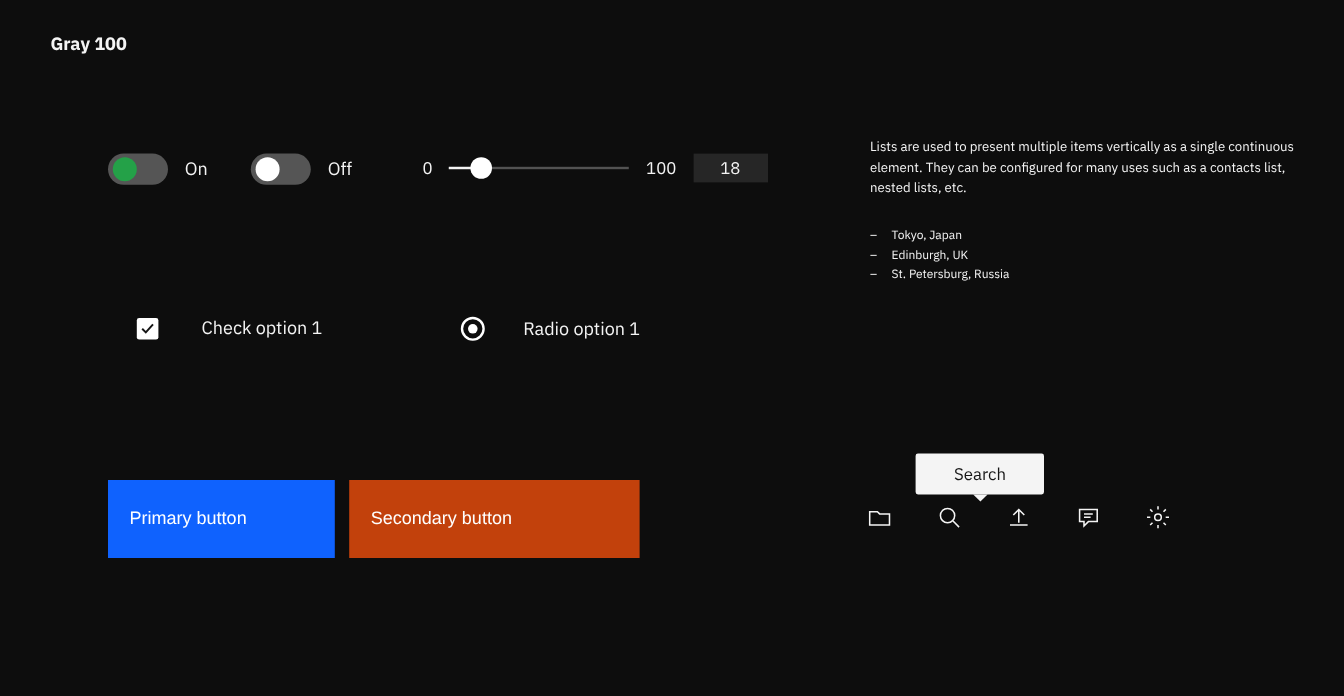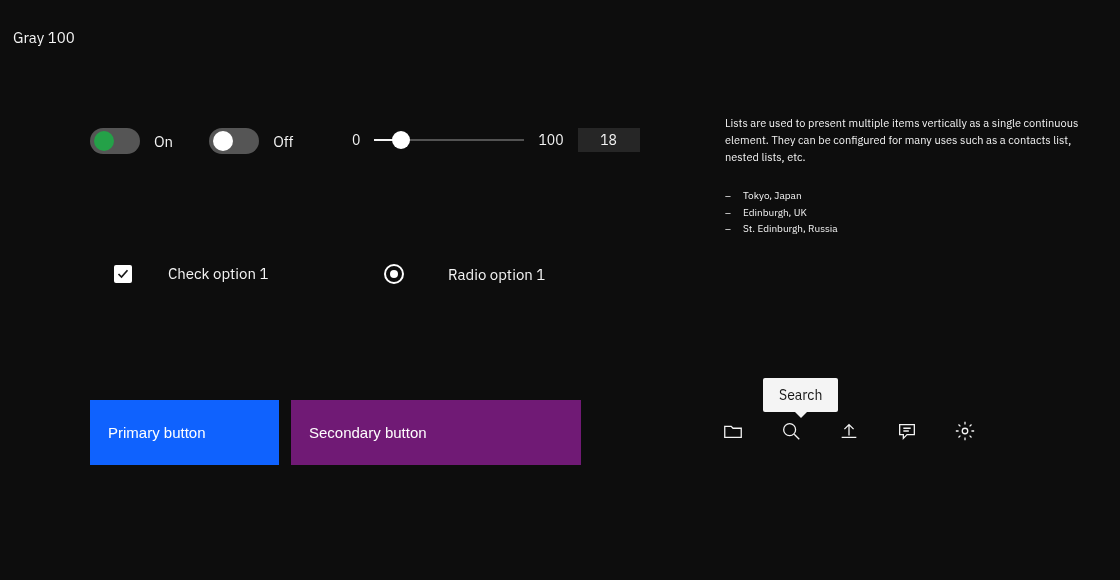--- a/index.html
+++ b/index.html
@@ -6,23 +6,23 @@
   html, body { width: 1120px; height: 580px; overflow: hidden; }
   body {
     background: #0d0d0d;
     color: #f4f4f4;
     font-family: "IBM Plex Sans", "Helvetica Neue", Arial, sans-serif;
     font-size: 14px;
     position: relative;
   }
   .title {
     position: absolute;
-    left: 13px; top: 28px;
+    left: 42px; top: 28px;
     font-size: 15px;
-    font-weight: 400;
+    font-weight: 700;
   }
   
   .toggles { position: absolute; left: 90px; top: 128px; display: flex; align-items: center; gap: 14px; justify-content: center; }
   .toggle {
     width: 50px; height: 26px; border-radius: 13px;
     display: flex; align-items: center;
     padding: 2px; cursor: pointer;
     position: relative;
   }
   .toggle .knob {
@@ -57,53 +57,53 @@
   }
   
   .check-row { position: absolute; left: 114px; top: 264px; display: flex; align-items: center; gap: 12px; }
   .checkbox {
     width: 18px; height: 18px; background: #ffffff;
     border-radius: 2px; display: flex; align-items: center; justify-content: center;
     cursor: pointer;
   }
   .checkbox svg { width: 12px; height: 12px; }
   
-  .radio-row { position: absolute; left: 384px; top: 264px; display: flex; align-items: center; gap: 20px; }
+  .radio-row { position: absolute; left: 384px; top: 264px; display: flex; align-items: center; gap: 8px; }
   .radio {
     width: 20px; height: 20px; border: 2px solid #fff; border-radius: 50%;
     display: flex; align-items: center; justify-content: center; cursor: pointer;
   }
   .radio .dot { width: 8px; height: 8px; background: #fff; border-radius: 50%; }
   .field-label { font-size: 15px; margin-left: 24px; }
   
   .buttons-row { position: absolute; left: 90px; top: 400px; display: flex; gap: 12px; }
   .btn {
     height: 65px; display: flex; align-items: center;
     padding: 0 18px; font-size: 15px; cursor: pointer; border: none;
   }
   .btn.primary { background: #0f62fe; color: #fff; width: 189px; }
-  .btn.secondary { background: #701a75; color: #fff; width: 290px; }
+  .btn.secondary { background: #c2410c; color: #fff; width: 242px; }
   
   .rhs {
     position: absolute; left: 725px; top: 115px; width: 360px;
   }
   .description { font-size: 11px; line-height: 1.55; }
   .list { list-style: none; margin-top: 22px; }
   .list li {
     font-size: 10px; line-height: 1.65;
     position: relative; padding-left: 18px;
   }
   .list li::before {
     content: "–"; position: absolute; left: 0;
   }
   
   .tooltip {
     position: absolute; left: 763px; top: 378px;
     background: #f4f4f4; color: #161616;
-    padding: 8px 16px; border-radius: 2px; font-size: 14px;
+    padding: 8px 32px; border-radius: 2px; font-size: 14px;
   }
   .tooltip::after {
     content: ""; position: absolute; top: 100%; left: 50%;
     transform: translateX(-50%);
     border: 6px solid transparent; border-top-color: #f4f4f4;
   }
   
   .icon-row {
     position: absolute; left: 722px; top: 420px;
     display: flex; gap: 36px; align-items: center;
@@ -157,21 +157,21 @@
 <div class="buttons-row">
   <button class="btn primary">Primary button</button>
   <button class="btn secondary">Secondary button</button>
 </div>
 
 <div class="rhs">
   <p class="description">Lists are used to present multiple items vertically as a single continuous element. They can be configured for many uses such as a contacts list, nested lists, etc.</p>
   <ul class="list" id="list">
       <li>Tokyo, Japan</li>
       <li>Edinburgh, UK</li>
-      <li>St. Edinburgh, Russia</li>
+      <li>St. Petersburg, Russia</li>
     </ul>
 </div>
 
 <div class="tooltip">Search</div>
 
 <div class="icon-row">
   <div class="icon">
     <svg viewBox="0 0 24 24">
         <path d="M3 7 L3 19 L21 19 L21 9 L12 9 L10 7 Z"></path>
       </svg>

